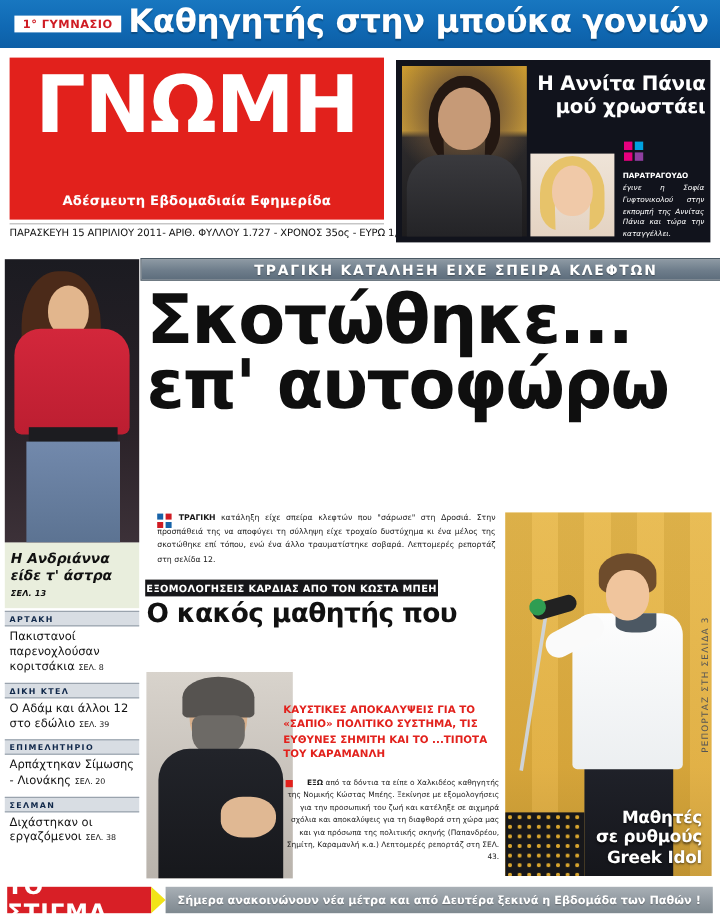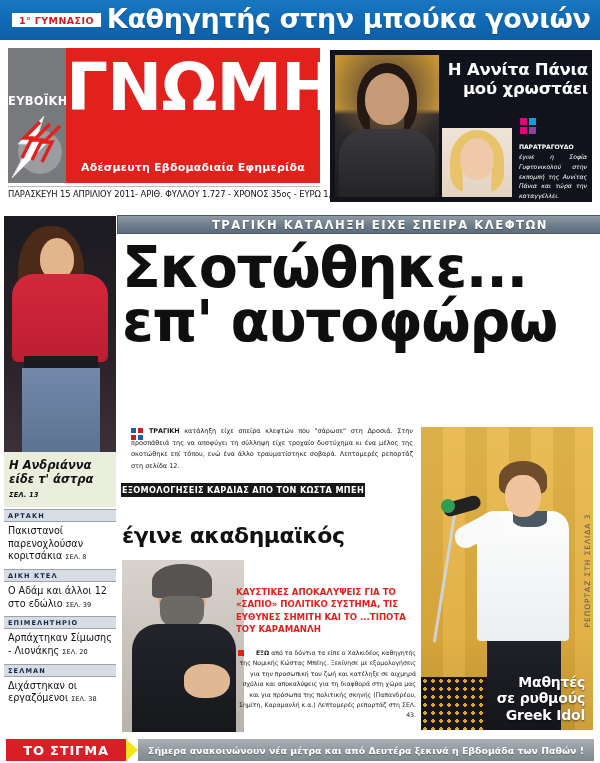--- a/index.html
+++ b/index.html
@@ -343,21 +343,21 @@
 
   
   .bottombar {
     position: absolute; left: 0; top: 737px; width: 600px; height: 26px;
     display: flex; align-items: center;
   }
   .bb-red {
     width: 120px; height: 22px; margin-left: 6px;
     background: #d81f26; color: #fff;
     display: flex; align-items: center; justify-content: center;
-    font-weight: bold; font-size: 13px; letter-spacing: .8px;
+    font-weight: bold; font-size: 19px; letter-spacing: .8px;
   }
   .bb-arrow {
     width: 0; height: 0;
     border-top: 11px solid transparent;
     border-bottom: 11px solid transparent;
     border-left: 12px solid #f2e318;
   }
   .bb-gray {
     flex: 1; height: 22px; margin-right: 6px;
     background: linear-gradient(#a9b0b6, #8e979e 60%, #7f8990);
@@ -376,30 +376,20 @@
     <div class="topbanner-tag">
       <span>1° ΓΥΜΝΑΣΙΟ</span>
     </div>
     <div class="topbanner-head">Καθηγητής στην μπούκα γονιών</div>
     <div class="topbanner-sel">
       
     </div>
   </div>
 
   <div class="masthead">
-    <div class="mast-left">
-      <div class="mast-left-label">ΕΥΒΟΪΚΗ</div>
-      <svg class="mast-bolt" viewBox="0 0 56 66">
-        <circle cx="30" cy="38" r="22" fill="#9a9c9f"></circle>
-        <path d="M34 2 L8 30 L20 30 L2 64 L40 26 L26 26 Z" fill="#ffffff" stroke="#d9d9d9" stroke-width="1"></path>
-        <path d="M30 8 L14 24 L22 24 L12 44" fill="none" stroke="#e2211c" stroke-width="3.4"></path>
-        <path d="M40 10 L24 26 L32 26 L22 46" fill="none" stroke="#e2211c" stroke-width="3.4"></path>
-        <path d="M50 12 L34 28 L42 28 L32 48" fill="none" stroke="#e2211c" stroke-width="3.4"></path>
-      </svg>
-    </div>
     <div class="mast-right">
       <div class="mast-title">ΓΝΩΜΗ</div>
       <div class="mast-sub">Αδέσμευτη Εβδομαδιαία Εφημερίδα</div>
     </div>
   </div>
   <div class="mast-dateline">ΠΑΡΑΣΚΕΥΗ 15 ΑΠΡΙΛΙΟΥ 2011- ΑΡΙΘ. ΦΥΛΛΟΥ 1.727 - ΧΡΟΝΟΣ 35ος - ΕΥΡΩ 1,30</div>
 
   <div class="trpanel">
     <div class="trpanel-photo">
       <div class="hair-a"></div>
@@ -477,22 +467,21 @@
     <div class="sq" style="background:#1763a8"></div>
   </div>
   <div class="lead">
     <span class="lead-body"><b>ΤΡΑΓΙΚΗ</b><span> κατάληξη είχε σπείρα κλεφτών που "σάρωσε" στη Δροσιά. Στην προσπάθειά της να αποφύγει τη σύλληψη είχε τροχαίο δυστύχημα κι ένα μέλος της σκοτώθηκε επί τόπου, ενώ ένα άλλο τραυματίστηκε σοβαρά. Λεπτομερές ρεπορτάζ στη σελίδα 12.</span></span>
   </div>
 
   <div class="kicker2">
     <span>ΕΞΟΜΟΛΟΓΗΣΕΙΣ ΚΑΡΔΙΑΣ ΑΠΟ ΤΟΝ ΚΩΣΤΑ ΜΠΕΗ</span>
   </div>
   <div class="head2">
-    <br>
-    <span>έγινε ακαδημαϊκός</span>
+    <span>Ο κακός μαθητής που</span><br>
   </div>
   <div class="story2-photo">
     <div class="s2-head"></div>
       <div class="s2-hair"></div>
       <div class="s2-beard"></div>
     <div class="s2-body"></div>
       <div class="s2-hand"></div>
   </div>
   <div class="red-sub">ΚΑΥΣΤΙΚΕΣ ΑΠΟΚΑΛΥΨΕΙΣ ΓΙΑ ΤΟ «ΣΑΠΙΟ» ΠΟΛΙΤΙΚΟ ΣΥΣΤΗΜΑ, ΤΙΣ ΕΥΘΥΝΕΣ ΣΗΜΙΤΗ ΚΑΙ ΤΟ ...ΤΙΠΟΤΑ ΤΟΥ ΚΑΡΑΜΑΝΛΗ</div>
   <div class="story2-bullet"></div>

